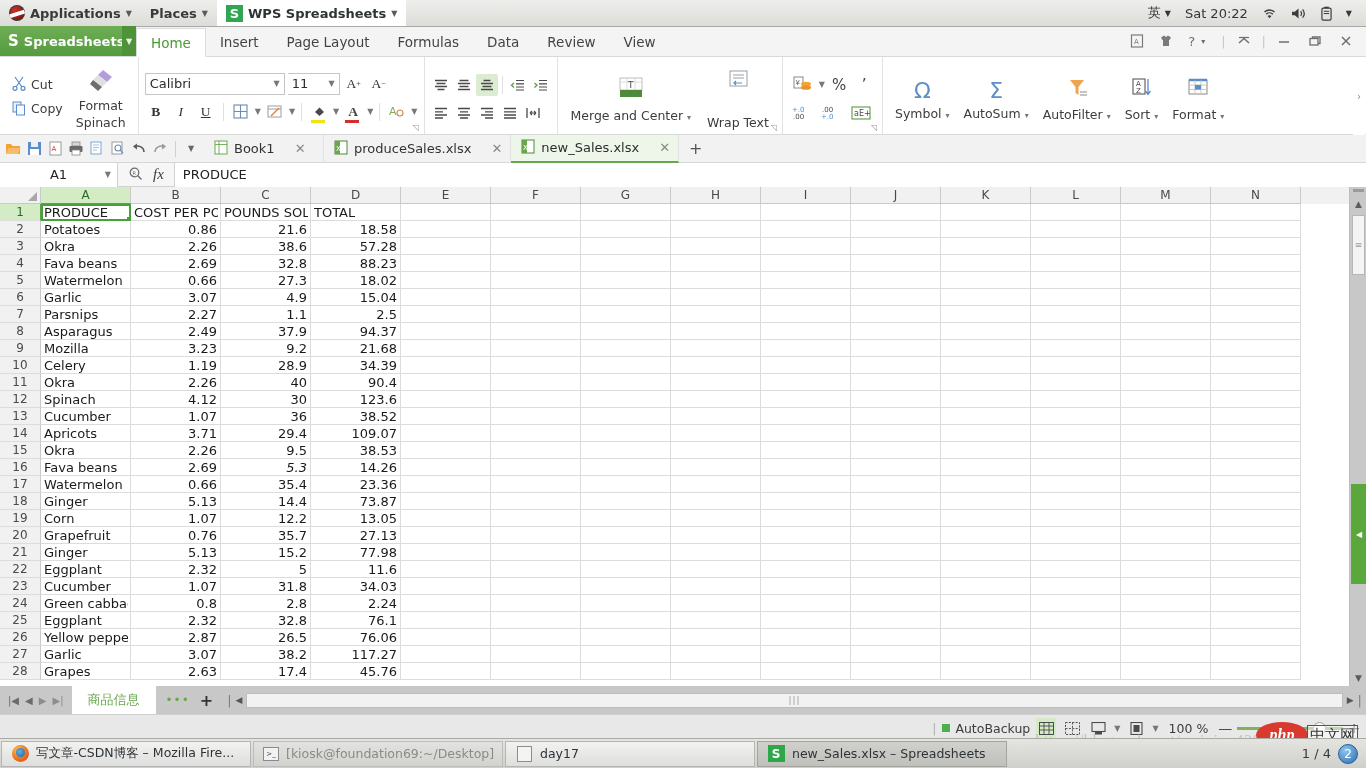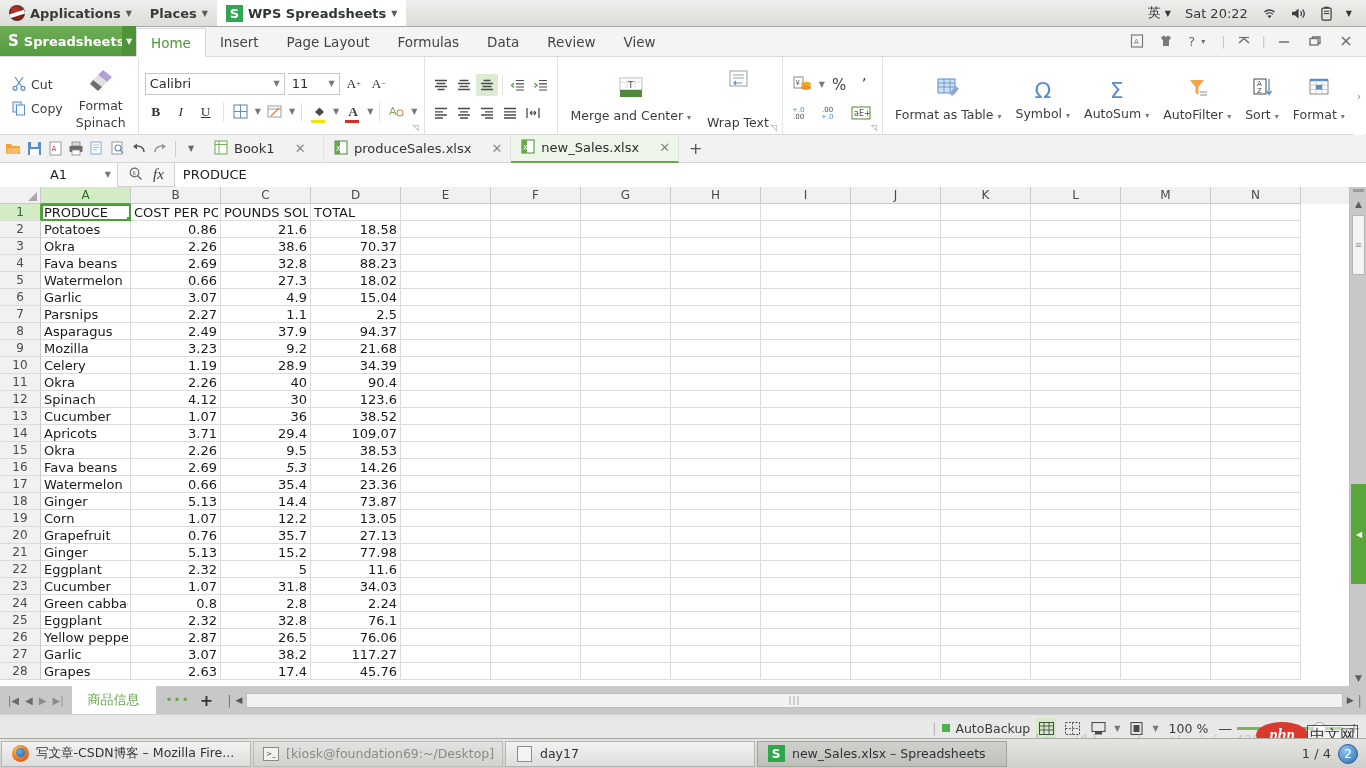--- a/index.html
+++ b/index.html
@@ -742,30 +742,20 @@
               <rect x="2" y="2" width="18" height="12" fill="none" stroke="#5e9b46" stroke-width="1.1"></rect>
               <text x="4" y="11" font-size="8" fill="#4a4a4a" font-family="DejaVu Sans">aE+</text>
             </svg>
           </div>
         </div>
         <span class="rg-dialog">◹</span>
       </div>
 
       <div class="rgroup tablegrp">
         <div class="tbl-btn">
-          <span class="ico">
-            <svg width="26" height="24" viewBox="0 0 26 24">
-              <rect x="3" y="2" width="17" height="14" fill="#cfe0f3" stroke="#5b8dc8" stroke-width="1"></rect>
-              <path d="M3 6 H20 M3 10 H20 M9 2 V16 M15 2 V16" stroke="#5b8dc8" stroke-width="0.8"></path>
-              <path d="M14 16 L21 9 L24 12 L17 19 Z" fill="#8aa9cc"></path>
-            </svg>
-          </span>
-          <span class="lbl"><span>Format as Table</span> <span style="font-size:8px;color:#777">▾</span></span>
-        </div>
-        <div class="tbl-btn">
           <span class="ico" style="font-size:22px;color:#5b8dc8;line-height:24px">Ω</span>
           <span class="lbl"><span>Symbol</span> <span style="font-size:8px;color:#777">▾</span></span>
         </div>
         <div class="tbl-btn">
           <span class="ico" style="font-size:22px;color:#5b8dc8;line-height:24px">Σ</span>
           <span class="lbl"><span>AutoSum</span> <span style="font-size:8px;color:#777">▾</span></span>
         </div>
         <div class="tbl-btn">
           <span class="ico">
             <svg width="26" height="24" viewBox="0 0 26 24">
@@ -1065,21 +1055,21 @@
               <div class="cell txt" style="width: 90px; min-width: 90px;">
                 <span style="overflow: hidden; white-space: nowrap;">Okra</span>
               </div>
               <div class="cell num" style="width: 90px; min-width: 90px;">
                 <span style="overflow: hidden; white-space: nowrap;">2.26</span>
               </div>
               <div class="cell num" style="width: 90px; min-width: 90px;">
                 <span style="overflow: hidden; white-space: nowrap;">38.6</span>
               </div>
               <div class="cell num" style="width: 90px; min-width: 90px;">
-                <span style="overflow: hidden; white-space: nowrap;">70.37</span>
+                <span style="overflow: hidden; white-space: nowrap;">57.28</span>
               </div>
               <div class="cell txt" style="width: 90px; min-width: 90px;">
                 <span style="overflow: hidden; white-space: nowrap;"></span>
               </div>
               <div class="cell txt" style="width: 90px; min-width: 90px;">
                 <span style="overflow: hidden; white-space: nowrap;"></span>
               </div>
               <div class="cell txt" style="width: 90px; min-width: 90px;">
                 <span style="overflow: hidden; white-space: nowrap;"></span>
               </div>

